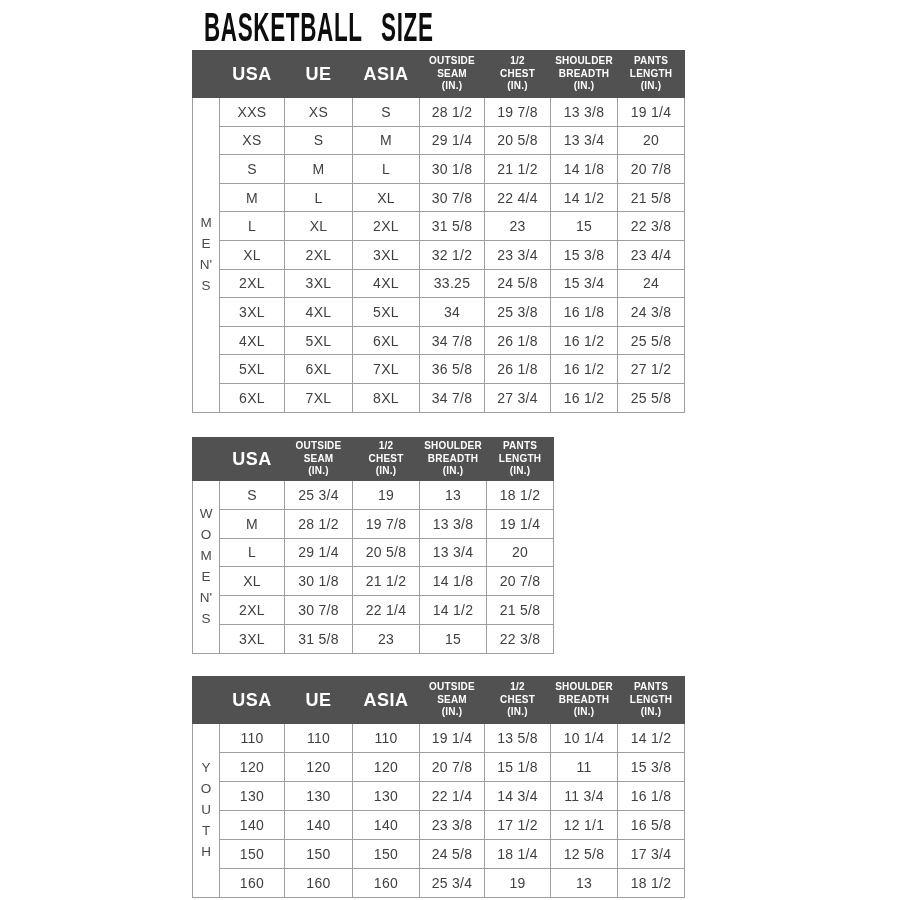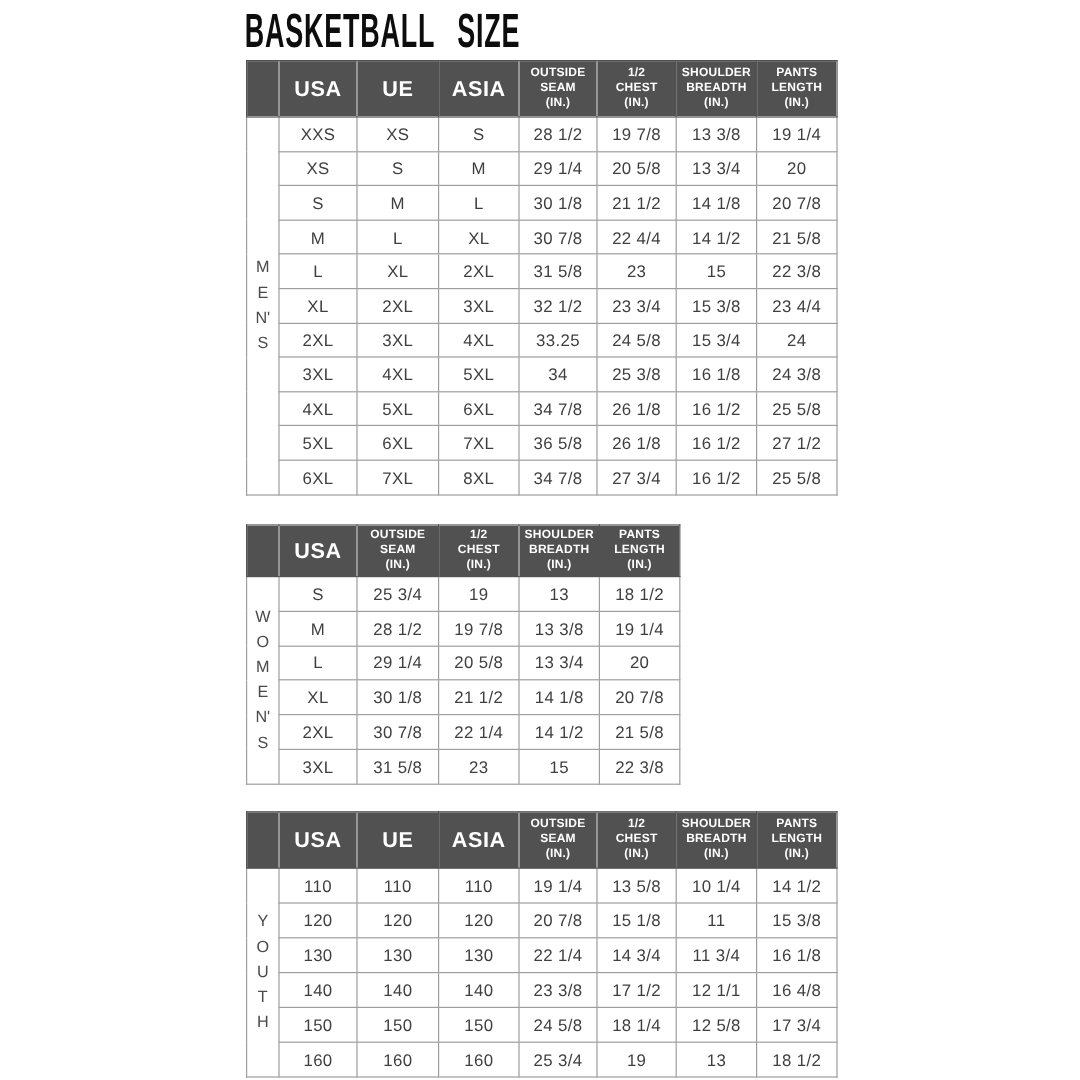--- a/index.html
+++ b/index.html
@@ -16,21 +16,21 @@
     margin: 0;
     font-size: 34px;
     font-weight: bold;
     color: #0d0d0d;
     letter-spacing: 1px;
     word-spacing: 18px;
     transform: scale(0.66, 1.18);
     transform-origin: left top;
     white-space: nowrap;
   }
-  .tbl { position: absolute; left: 205px; }
+  .tbl { position: absolute; left: 192px; }
   .t-mens   { top: 50px; }
   .t-womens { top: 437px; }
   .t-youth  { top: 676px; }
 
   table {
     border-collapse: collapse;
     table-layout: fixed;
   }
   td, th {
     border: 1px solid #9e9e9e;
@@ -357,21 +357,21 @@
             <td>11 3/4</td>
             <td>16 1/8</td>
           </tr>
           <tr>
             <td>140</td>
             <td>140</td>
             <td>140</td>
             <td>23 3/8</td>
             <td>17 1/2</td>
             <td>12 1/1</td>
-            <td>16 4/8</td>
+            <td>16 5/8</td>
           </tr>
           <tr>
             <td>150</td>
             <td>150</td>
             <td>150</td>
             <td>24 5/8</td>
             <td>18 1/4</td>
             <td>12 5/8</td>
             <td>17 3/4</td>
           </tr>

